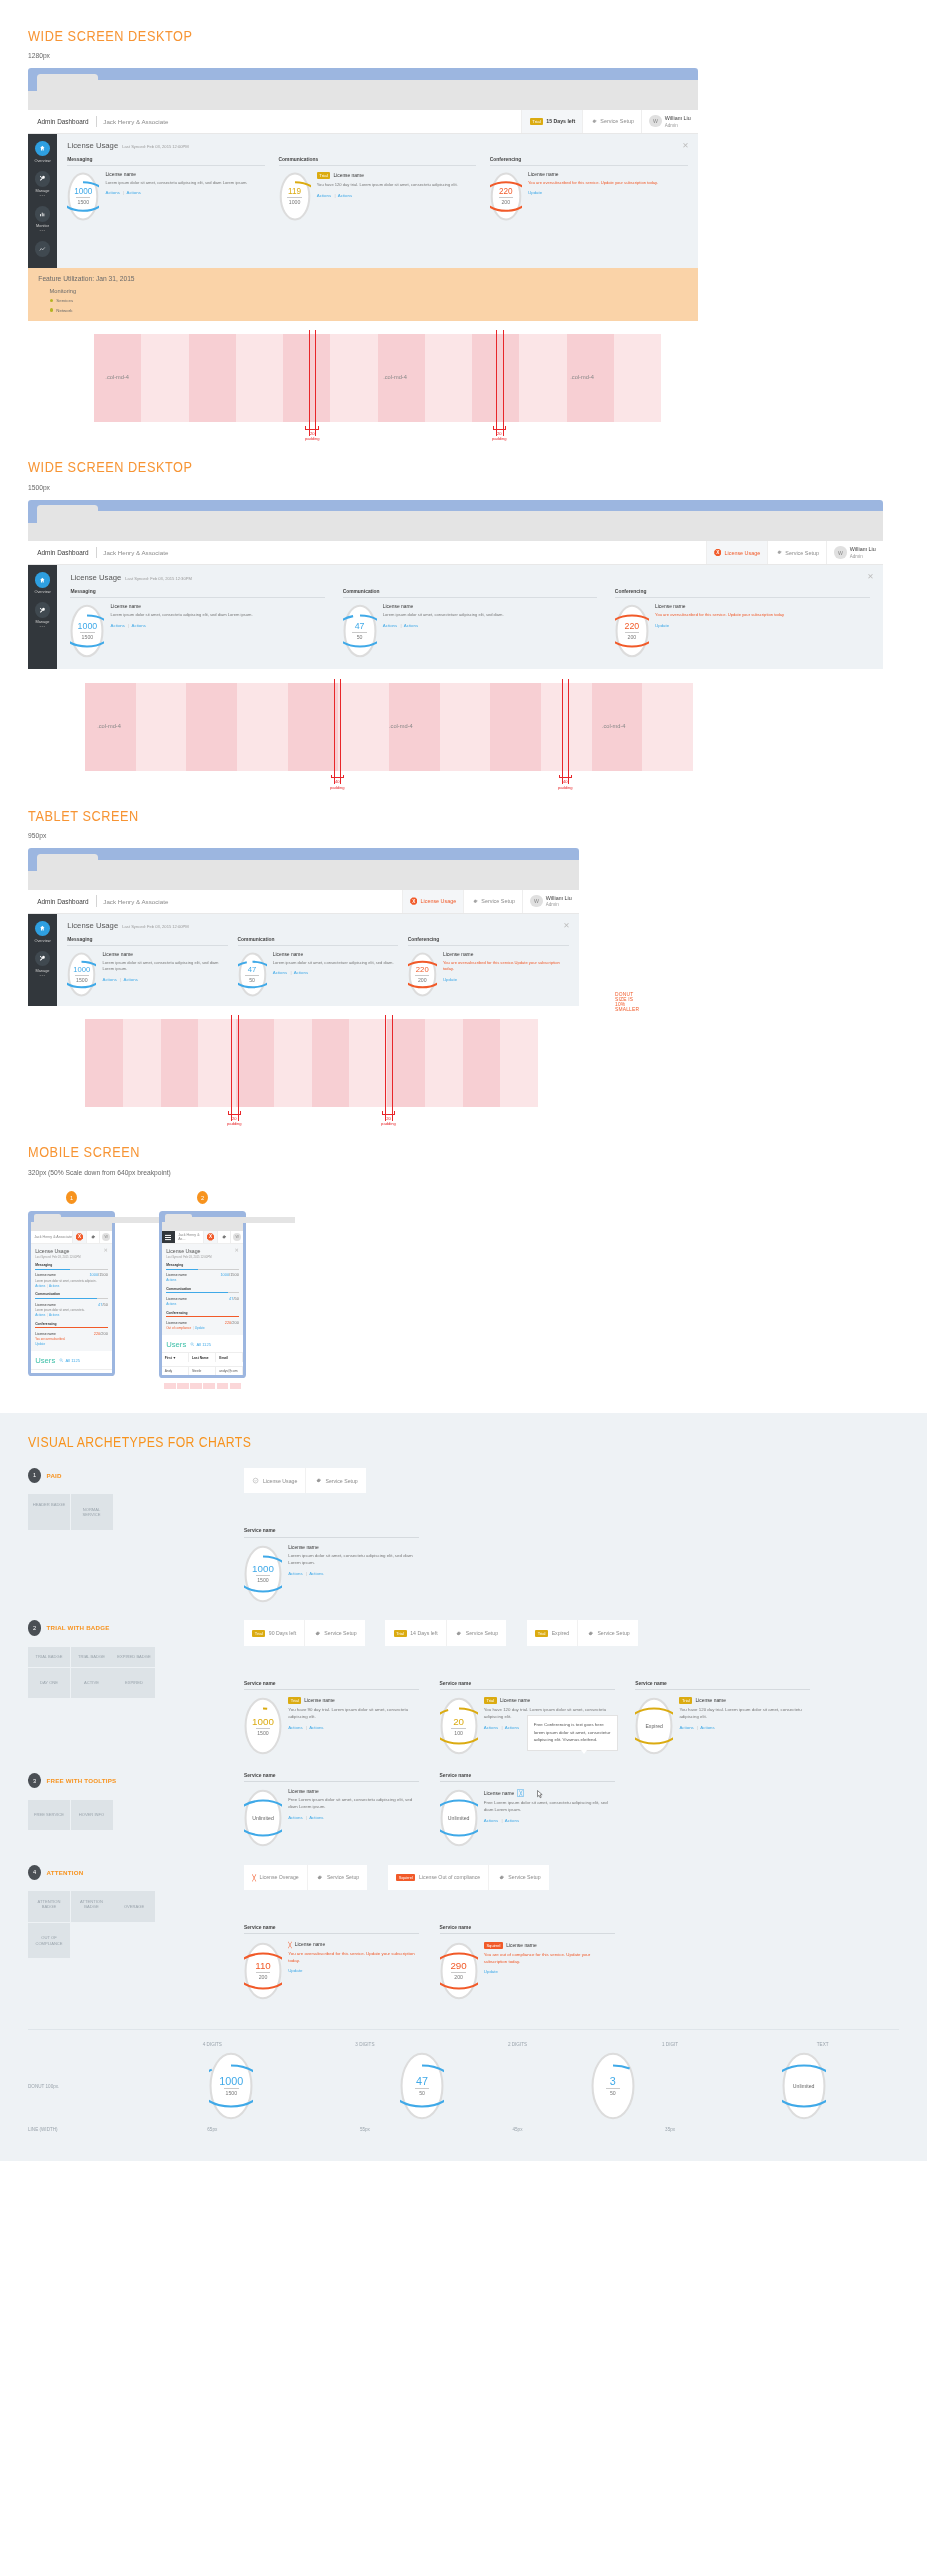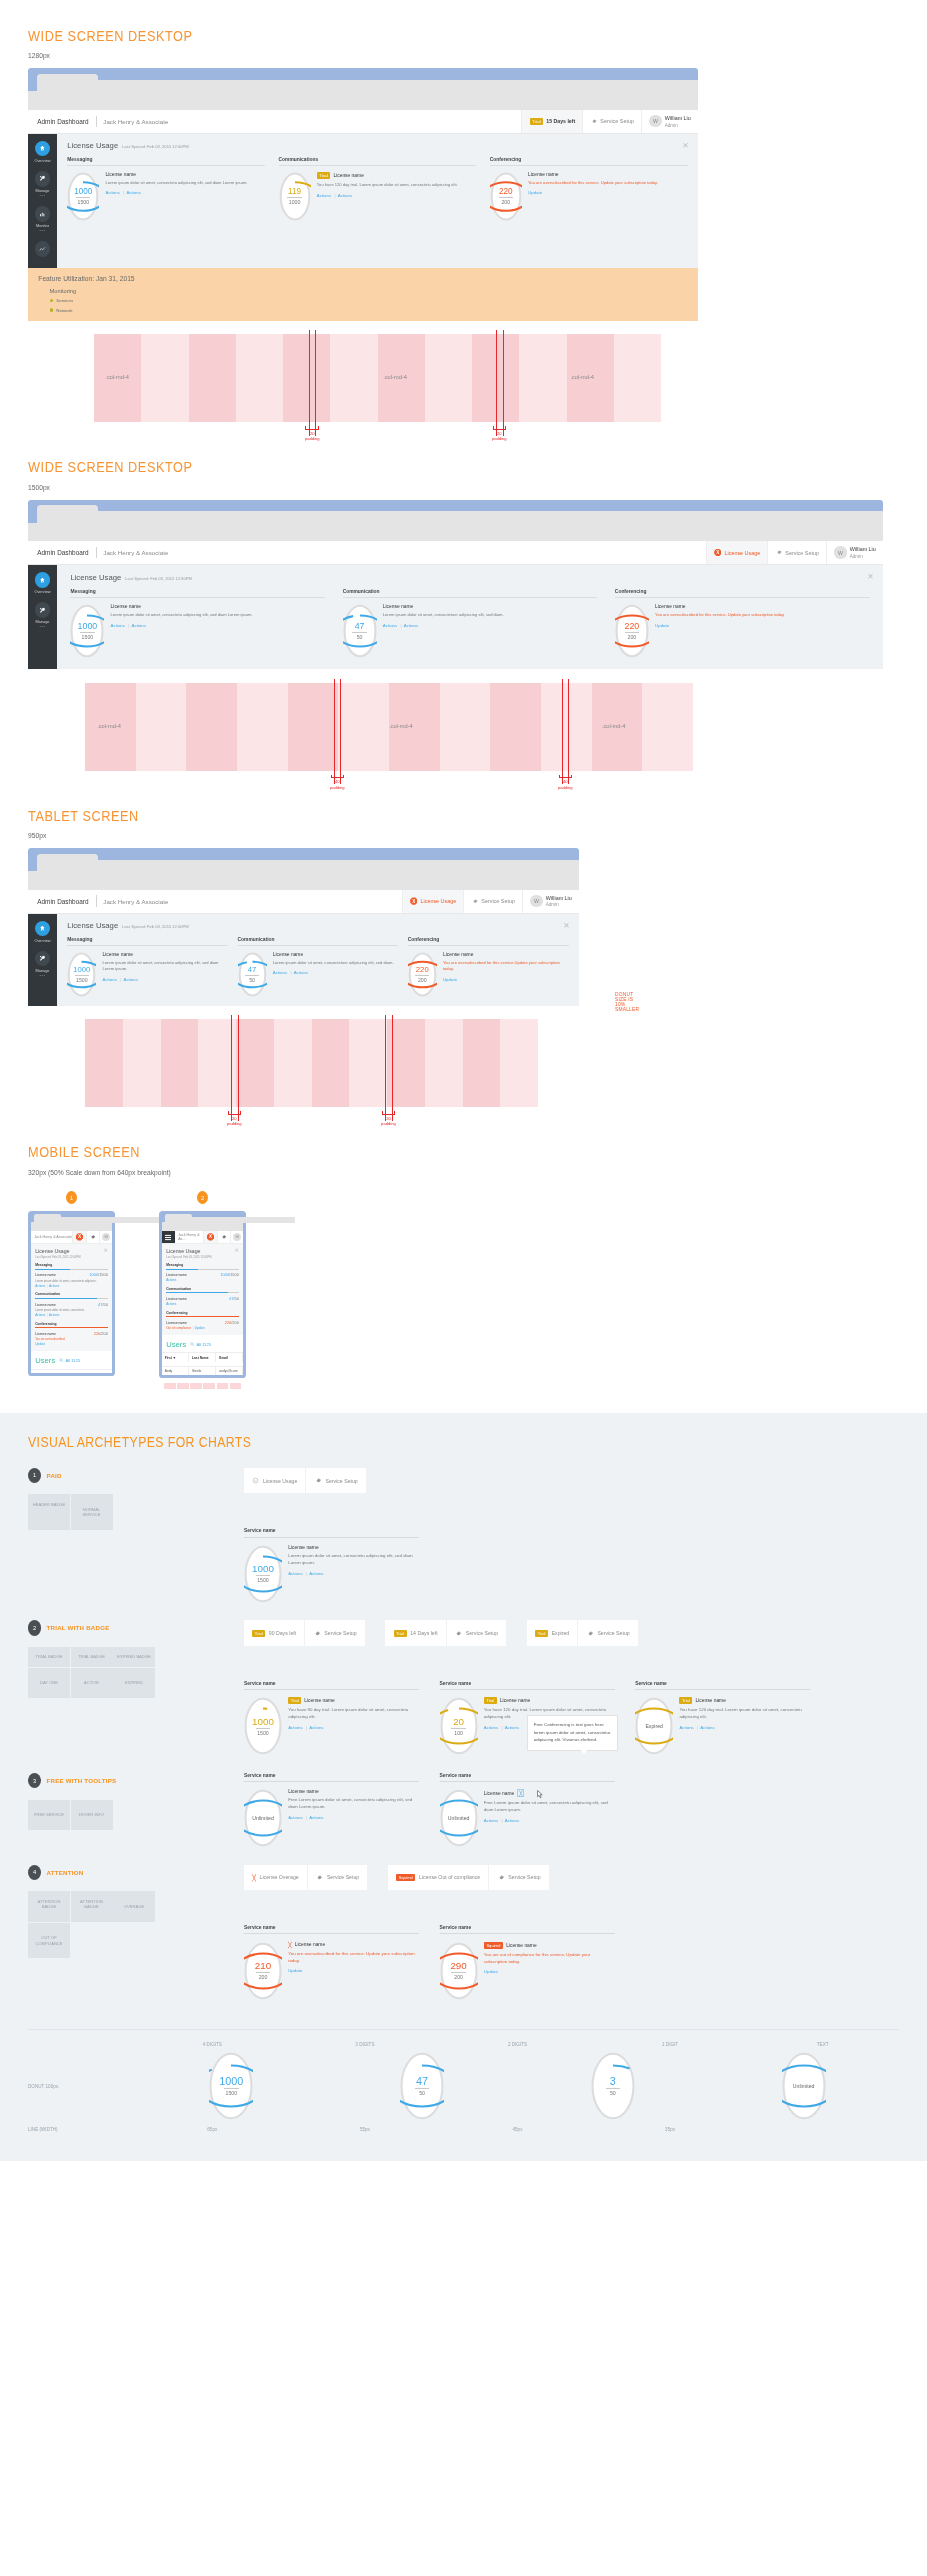--- a/index.html
+++ b/index.html
@@ -1288,21 +1288,21 @@
             <div class="svc-cards">
               <div class="svc-card" style="position:relative">
                 <div class="svc-card-head">Service name</div>
                 <div class="svc" style="margin-top:7.2px">
                   <div class="donut" style="width:38px;height:58px">
                     <svg class="ring" width="38" height="58" viewBox="0 0 74 112">
                       <ellipse cx="37" cy="56" rx="34" ry="53" fill="#fff" stroke="#dcdcdc" stroke-width="4"></ellipse>
                       <ellipse cx="37" cy="56" rx="34" ry="53" fill="none" stroke="#f15a29" stroke-width="4" stroke-dasharray="276.5872848505677 0" transform="rotate(-90 37 56)"></ellipse>
                     </svg>
                     <div class="donut-txt">
-                      <div class="donut-num" style="font-size:9.8px;color:#f15a29">210</div>
+                      <div class="donut-num" style="font-size:9.8px;color:#f15a29">110</div>
                       <div class="donut-den">200</div>
                     </div>
                   </div>
                   <div class="svc-body">
                     <div class="svc-name">
                       <span style="color:#f15a29;font-size:5.7px">╳</span>
                       <span>License name</span>
                     </div>
                     <div class="svc-desc warn" style="font-size:4.4px">You are oversubscribed for this service. Update your subscription today.</div>
                     <div class="svc-actions"><a href="#" style="text-decoration:none;color:#3fa9e8">Update</a></div>

